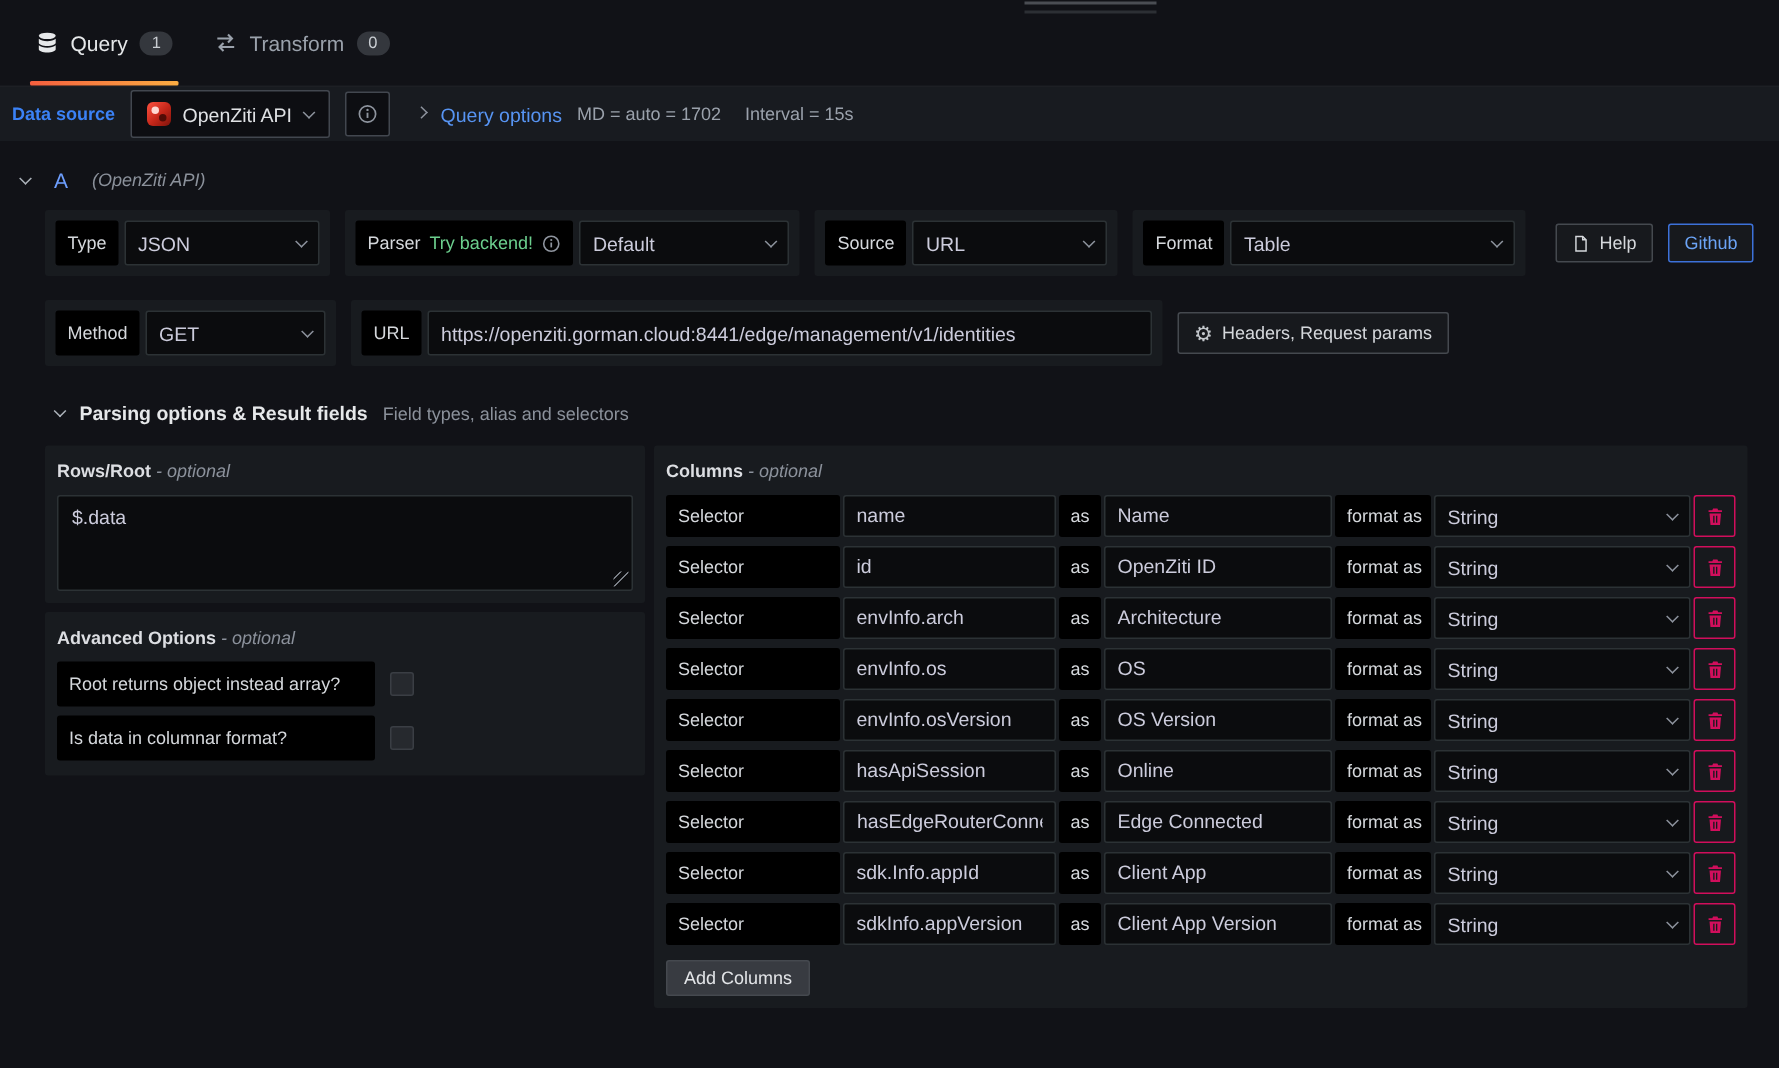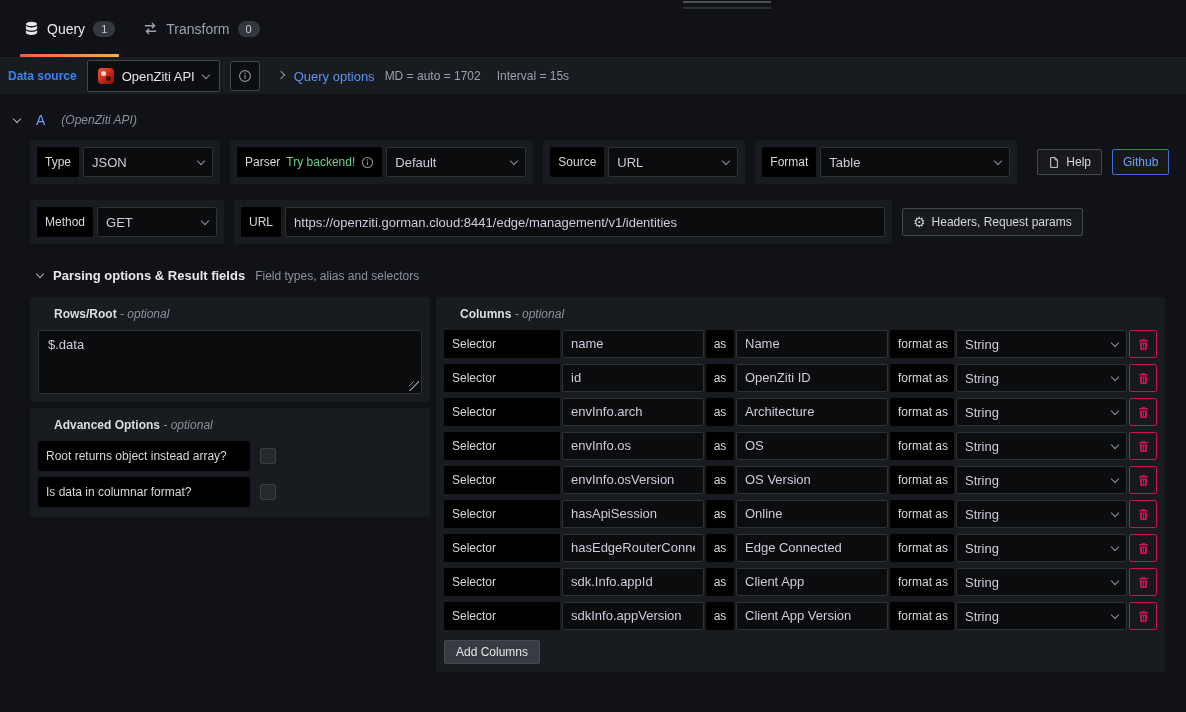--- a/index.html
+++ b/index.html
@@ -49,32 +49,32 @@
   .hint-green{color:var(--success-green,#6ccf8e);font-weight:500}
   .info-ic{color:#8e949e;display:flex;align-items:center}
   .spacer{flex:1}
 
   .btn{height:26px;display:inline-flex;align-items:center;gap:6px;padding:0 10px;border-radius:2px;font-size:12px;font-weight:500;
        border:1px solid #45494f;background:#17191d;color:#d5d8dc;cursor:pointer;align-self:center;white-space:nowrap;font-family:inherit}
   .btn-blue{border-color:#3d71d9;color:#6ca4f6}
   .btn-headers{height:28px}
   .icon-gear::before{content:"\2699";font-size:14px;line-height:1;color:#c3c7cc}
 
-  .url-input{width:600px}
+  .url-input{width:483px}
 
   
   .section-head{display:flex;align-items:center;gap:10px;margin:24px 21px 14px 37px}
   .section-title{font-size:13px;font-weight:700;color:#e6e8ea}
   .section-sub{font-size:12px;color:#8b919b}
 
   
   .panels{display:flex;align-items:flex-start;gap:6px;margin:0 21px 0 30px}
   .left-col{width:400px;display:flex;flex-direction:column;gap:6px;flex:none}
   .panel{background:#181b1f;border-radius:2px;padding:8px}
-  .panel-head{font-size:12px;margin:2px 0 9px 16px}
+  .panel-head{font-size:12px;margin:2px 0 9px 0}
   .panel-title{font-weight:700;color:#dcdee2}
   .panel-suffix{color:#8b919b;font-style:italic}
 
   .ta-wrap{position:relative}
   textarea.rows-root{width:100%;height:64px;background:#0b0c0e;border:1px solid #2c3235;border-radius:2px;color:#ccccdc;font-size:13px;padding:6px 9px;resize:none;font-family:inherit;display:block}
   .resize-handle{position:absolute;right:3px;bottom:3px;width:10px;height:10px;
      background:linear-gradient(135deg,transparent 0 3px,#7b8087 3px 4px,transparent 4px 7px,#7b8087 7px 8px,transparent 8px)}
 
   .adv-row{display:flex;align-items:center;gap:10px;margin-bottom:6px}
   .adv-row:last-child{margin-bottom:2px}

